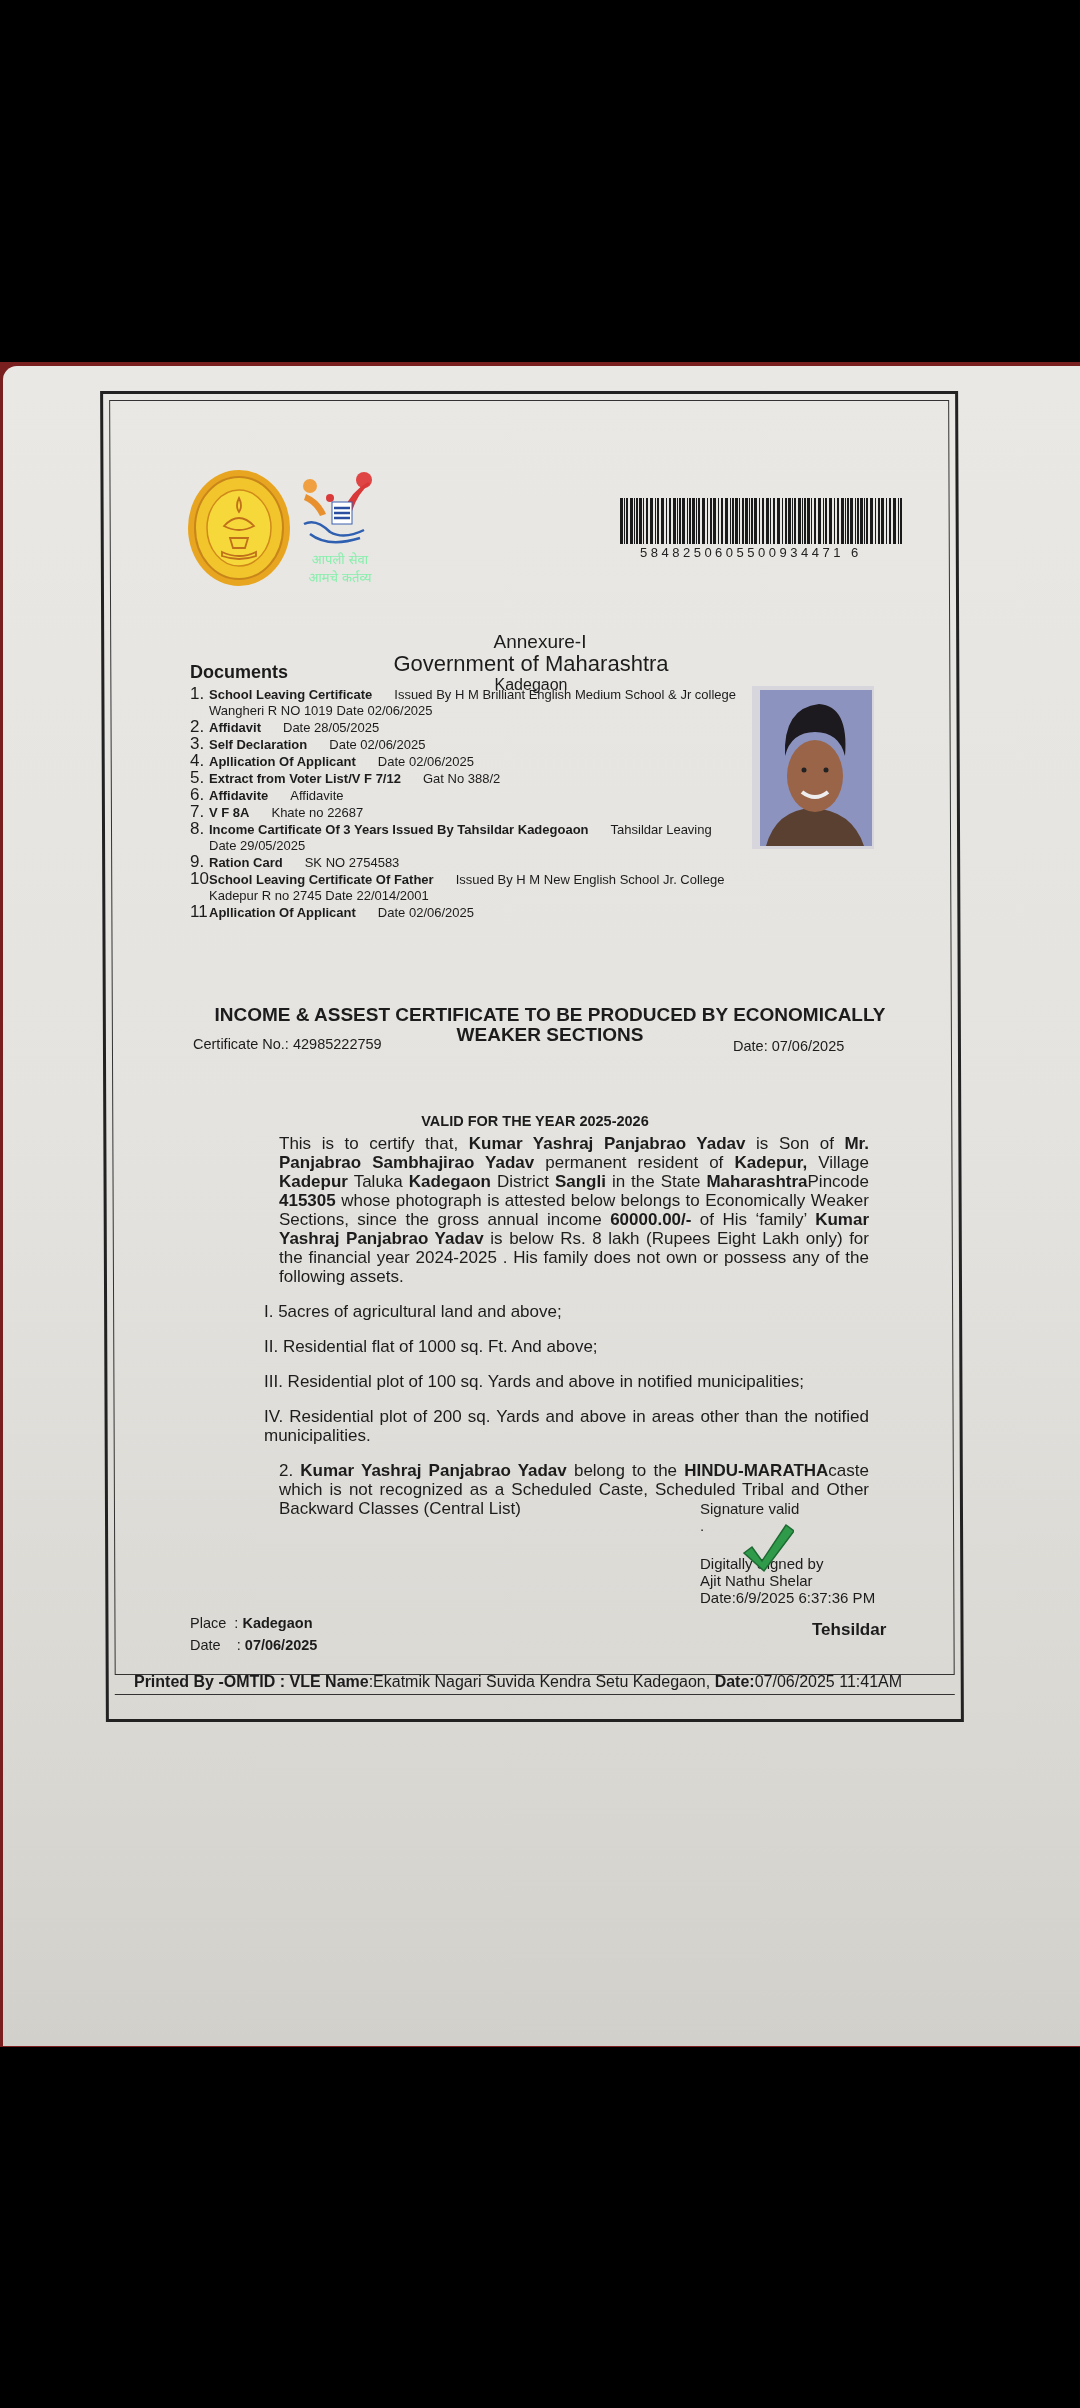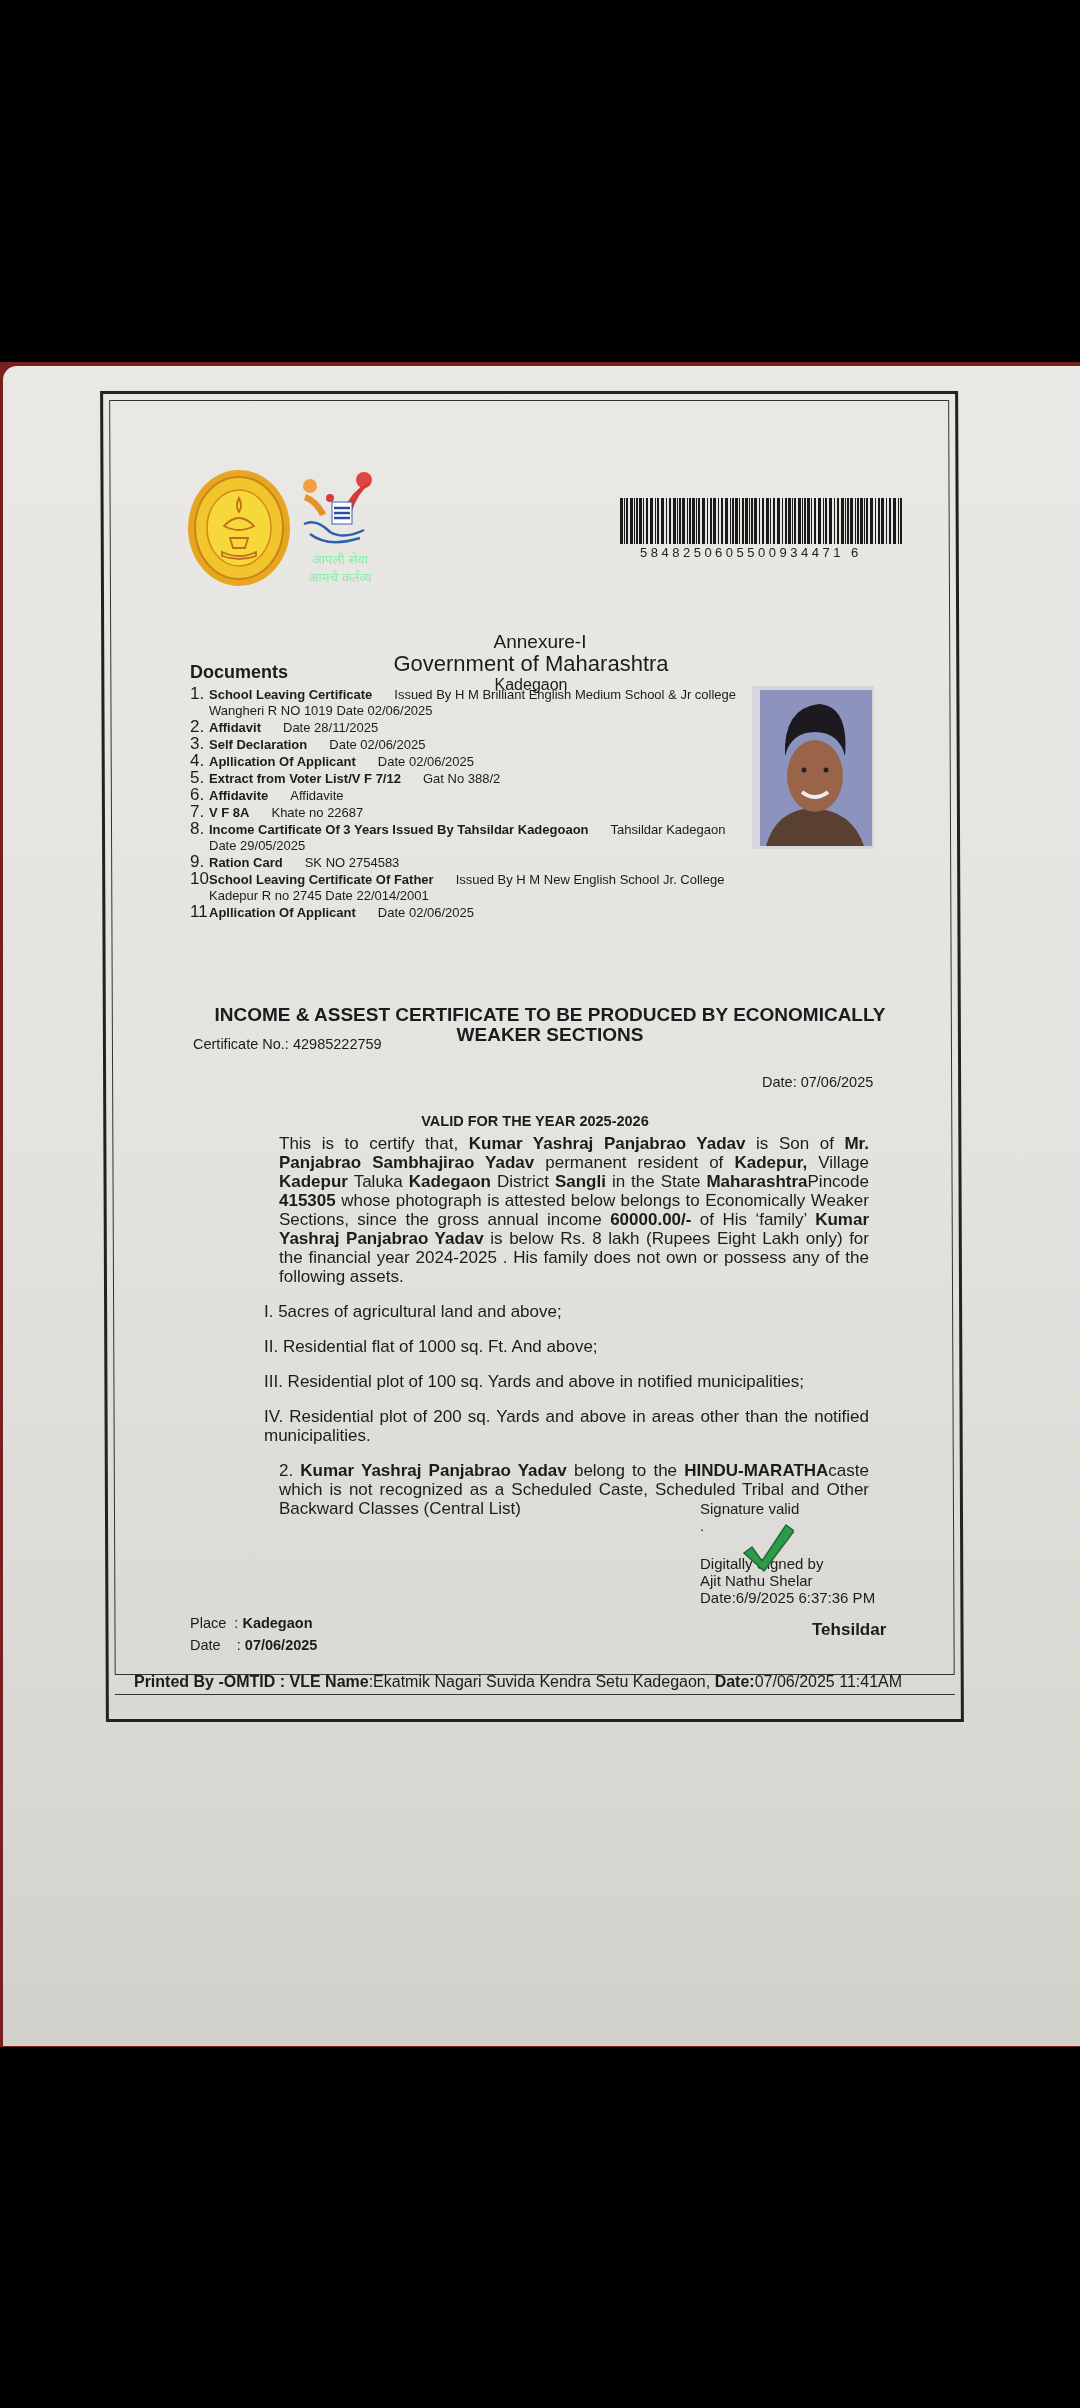--- a/index.html
+++ b/index.html
@@ -25,21 +25,21 @@
   .place-h { left:0; width:1062px; top:643px; font-size:16px; }
   .docs-h { left:190px; top:662px; font-size:18px; font-weight:bold; }
   .docs { left:190px; top:686px; width:560px; font-size:13px; line-height:16px; }
   .docrow { display:flex; align-items:baseline; white-space:nowrap; }
   .docnum { width:19px; font-size:17px; flex-shrink:0; }
   .docname { font-weight:bold; margin-right:22px; }
   .docsub { padding-left:19px; white-space:nowrap; }
   .photo { left:752px; top:686px; width:122px; height:163px; background:#d8d6dd; }
   .title { left:200px; width:700px; top:972px; font-size:19px; font-weight:bold; line-height:20px; }
   .certno { left:193px; top:1036px; font-size:14.5px; }
-  .certdate { left:762px; top:1038px; font-size:14.5px;margin-top:36px; }
+  .certdate { left:733px; top:1038px; font-size:14.5px; }
   .valid { left:0; width:1070px; top:1080px; font-size:14.5px; font-weight:bold; }
   .body { left:193px; top:1118px; width:692px; font-size:17px; line-height:19px; text-align:justify; }
   .body p { margin:16px; }
   .ind { padding-left:70px; }
   .asset { padding-left:55px; }
   .sig { left:700px; top:1500px; width:200px; font-size:15px; line-height:17px; }
   .tick { left:742px; top:1523px; width:52px; height:50px; }
   .tehsil { left:812px; top:1620px; font-size:17px; font-weight:bold; }
   .pl { left:190px; top:1612px; font-size:14.5px; line-height:22px; }
   .pl b { font-weight:bold; }
@@ -171,21 +171,21 @@
 <div class="abs docs" id="docs">
     <div class="docrow">
       <span class="docnum">1.</span>
       <span class="docname">School Leaving Certificate</span>
       <span>Issued By H M Brilliant English Medium School &amp; Jr college</span>
     </div>
     <div class="docsub">Wangheri R NO 1019 Date 02/06/2025</div>
     <div class="docrow">
       <span class="docnum">2.</span>
       <span class="docname">Affidavit</span>
-      <span>Date 28/11/2025</span>
+      <span>Date 28/05/2025</span>
     </div>
     <div class="docrow">
       <span class="docnum">3.</span>
       <span class="docname">Self Declaration</span>
       <span>Date 02/06/2025</span>
     </div>
     <div class="docrow">
       <span class="docnum">4.</span>
       <span class="docname">Apllication Of Applicant</span>
       <span>Date 02/06/2025</span>
@@ -201,21 +201,21 @@
       <span>Affidavite</span>
     </div>
     <div class="docrow">
       <span class="docnum">7.</span>
       <span class="docname">V F 8A</span>
       <span>Khate no 22687</span>
     </div>
     <div class="docrow">
       <span class="docnum">8.</span>
       <span class="docname">Income Cartificate Of 3 Years Issued By Tahsildar Kadegoaon</span>
-      <span>Tahsildar Kadegaon</span>
+      <span>Tahsildar Leaving</span>
     </div>
     <div class="docsub">Date 29/05/2025</div>
     <div class="docrow">
       <span class="docnum">9.</span>
       <span class="docname">Ration Card</span>
       <span>SK NO 2754583</span>
     </div>
     <div class="docrow">
       <span class="docnum">10</span>
       <span class="docname">School Leaving Certificate Of Father</span>

